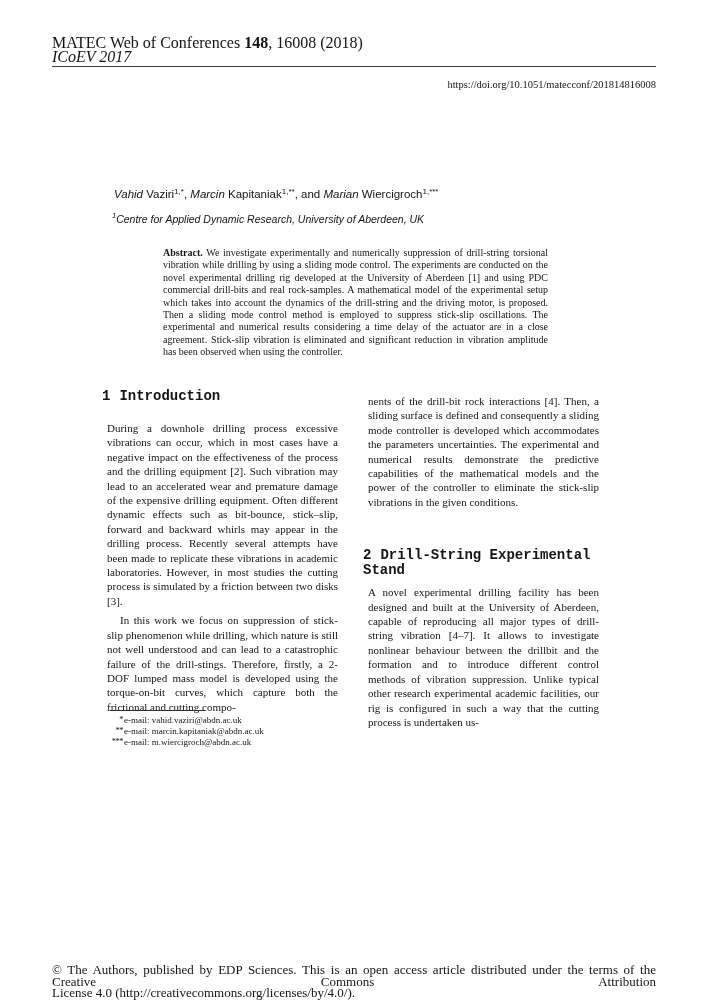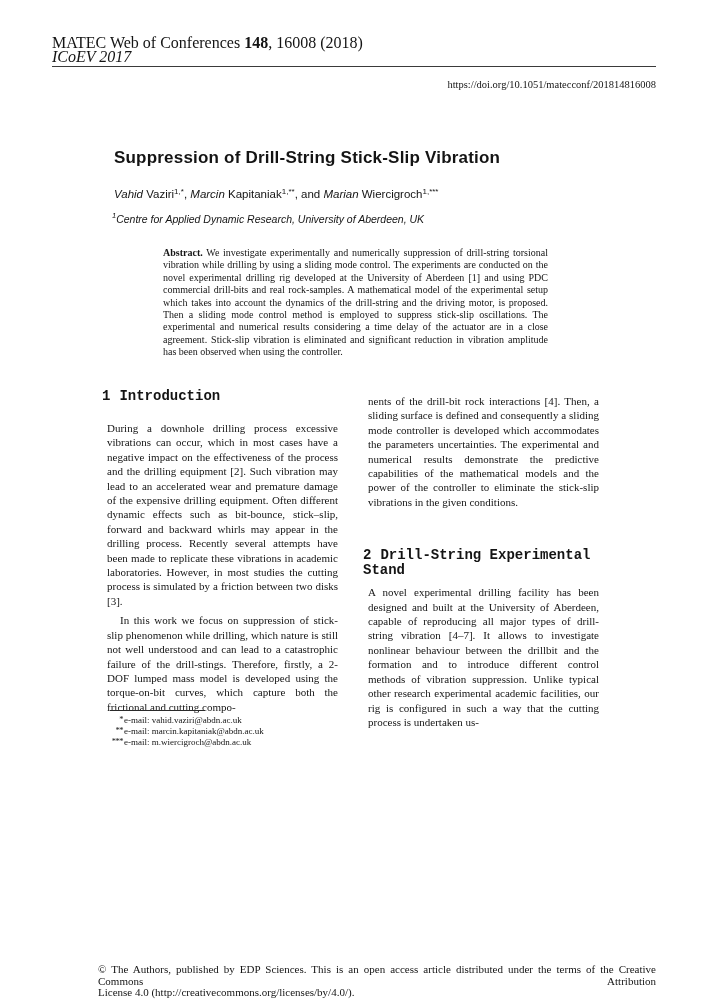--- a/index.html
+++ b/index.html
@@ -79,37 +79,36 @@
   .fn-line { display: flex; }
   .fn-marker {
     flex: none; width: 21px; text-align: right;
     font-size: 8.5px; letter-spacing: -0.5px;
     position: relative; top: -1.5px;
   }
   .fn-text { margin-left: 1px; }
   
   .footer {
     position: absolute; left: 52px; right: 51px; top: 964px;
-    font-size: 11px; line-height: 11.5px; margin-left: 46px;
+    font-size: 13px; line-height: 11.5px;
   }
   .footer-l1 { text-align: justify; text-align-last: justify; }
 </style>
 </head>
 <body>
 
 <div class="page">
 
   <div class="hdr-left">
     <div class="hdr-line1"><span>MATEC Web of Conferences </span><b>148</b><span>, 16008 (2018)</span></div>
     <div class="hdr-line2">ICoEV 2017</div>
   </div>
   <div class="hdr-right">https://doi.org/10.1051/matecconf/201814816008</div>
   <div class="hdr-rule"></div>
 
-  <h1 class="title">Suppression of Drill-String Stick-Slip Vibration</h1>
 
   <div class="authors"><span class="it">Vahid</span><span> Vaziri</span><span class="sup">1,*</span><span>, </span><span class="it">Marcin</span><span> Kapitaniak</span><span class="sup">1,**</span><span>, and </span><span class="it">Marian</span><span> Wiercigroch</span><span class="sup">1,***</span></div>
 
   <div class="affiliation"><sup>1</sup><span>Centre for Applied Dynamic Research, University of Aberdeen, UK</span></div>
 
   <div class="abstract"><b class="abs-label">Abstract.</b> <span>We investigate experimentally and numerically suppression of drill-string torsional vibration while drilling by using a sliding mode control. The experiments are conducted on the novel experimental drilling rig developed at the University of Aberdeen [1] and using PDC commercial drill-bits and real rock-samples. A mathematical model of the experimental setup which takes into account the dynamics of the drill-string and the driving motor, is proposed. Then a sliding mode control method is employed to suppress stick-slip oscillations. The experimental and numerical results considering a time delay of the actuator are in a close agreement. Stick-slip vibration is eliminated and significant reduction in vibration amplitude has been observed when using the controller.</span></div>
 
   <div class="col col-left">
       <div class="sec-heading"><span class="sec-num">1</span><span>Introduction</span></div>
       <p class="body-para">During a downhole drilling process excessive vibrations can occur, which in most cases have a negative impact on the effectiveness of the process and the drilling equipment [2]. Such vibration may lead to an accelerated wear and premature damage of the expensive drilling equipment. Often different dynamic effects such as bit-bounce, stick–slip, forward and backward whirls may appear in the drilling process. Recently several attempts have been made to replicate these vibrations in academic laboratories. However, in most studies the cutting process is simulated by a friction between two disks [3].</p>

